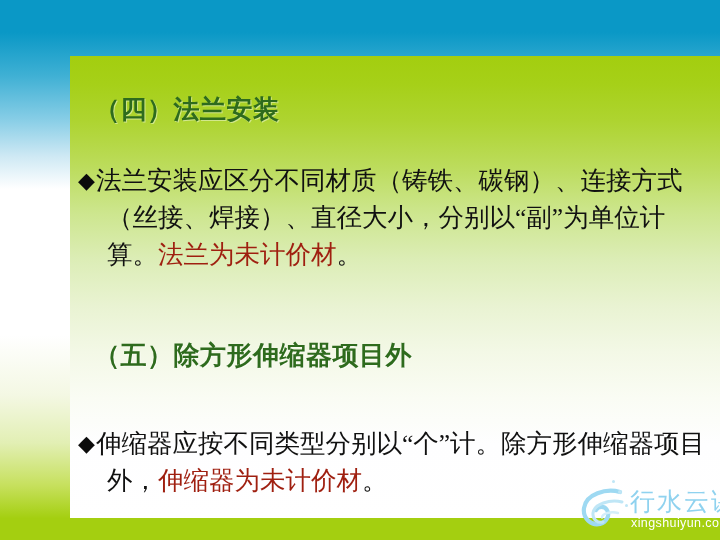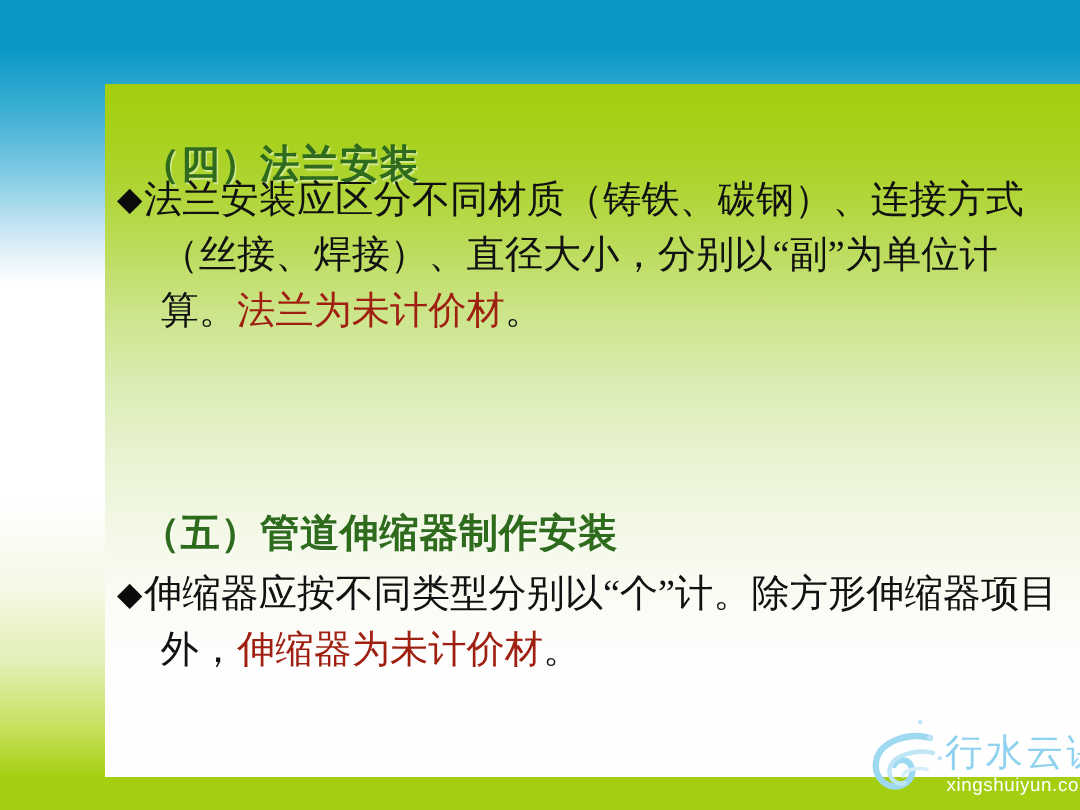--- a/index.html
+++ b/index.html
@@ -69,20 +69,21 @@
   }
 
   .para {
     position: absolute;
     left: 8px;
     width: 638px;
     font-size: 25.5px;
     line-height: 37px;
     color: #111111;
     text-indent: 0;
+    margin-top: 48px;
   }
   .para .bullet {
     font-size: 22px;
     line-height: 37px;
     color: #0b0b0b;
     vertical-align: 1px;
     padding-right: 1px;
   }
   .para .body {
     display: inline;
@@ -148,21 +149,21 @@
     <div id="content">
 
       <h2 class="heading" style="top:16px;">（四）法兰安装</h2>
 
       <div class="para" style="top:58px;">
         <span class="hang">
           <span class="bullet">◆</span><span class="body">法兰安装应区分不同材质（铸铁、碳钢）、连接方式（丝接、焊接）、直径大小，分别以“副”为单位计算。</span><span class="body red">法兰为未计价材</span><span class="body">。</span>
         </span>
       </div>
 
-      <h2 class="heading" style="top:262px;">（五）管道伸缩器制作安装</h2>
+      <h2 class="heading" style="top:262px;">（五）除方形伸缩器项目外</h2>
 
       <div class="para" style="top:321px;">
         <span class="hang">
           <span class="bullet">◆</span><span class="body">伸缩器应按不同类型分别以“个”计。除方形伸缩器项目外，</span><span class="body red">伸缩器为未计价材</span><span class="body">。</span>
         </span>
       </div>
 
     </div>
   </div>
 

